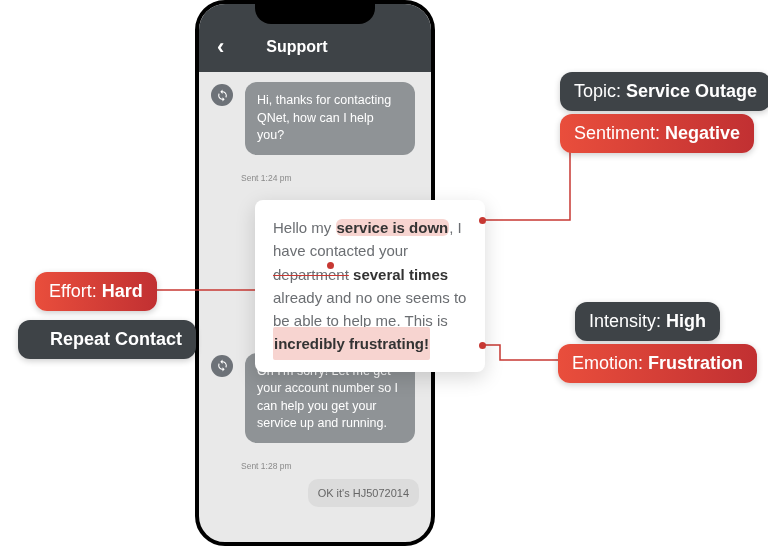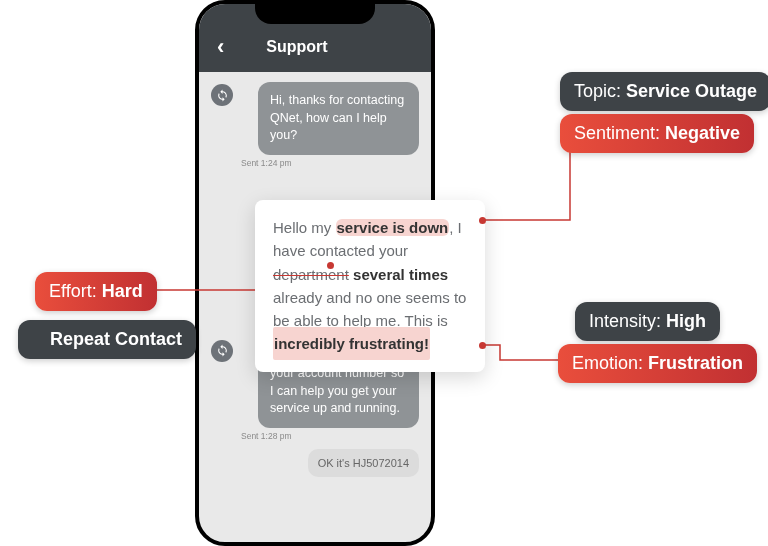--- a/index.html
+++ b/index.html
@@ -47,21 +47,21 @@
     font-weight: bold;
     margin-right: 42px;
   }
   .header-title {
     font-size: 16px;
     font-weight: 600;
   }
   .msg-row {
     display: flex;
     padding: 10px 12px 0 12px;
-    gap: 25px;
+    gap: 12px;
   }
   .avatar {
     width: 22px;
     height: 22px;
     border-radius: 50%;
     background: #6d7278;
     display: flex;
     align-items: center;
     justify-content: center;
     flex-shrink: 0;
@@ -73,21 +73,21 @@
     color: #fff;
     padding: 10px 12px;
     border-radius: 12px;
     font-size: 12.5px;
     line-height: 1.4;
     max-width: 170px;
   }
   .timestamp {
     font-size: 8.5px;
     color: #8a8a8a;
-    margin: 3px 0 0 42px;
+    margin: 18px 0 0 42px;
   }
   .user-row {
     display: flex;
     justify-content: flex-end;
     padding: 8px 12px 0 12px;
   }
   .user-bubble {
     background: #dcdcdc;
     color: #666;
     padding: 8px 10px;

